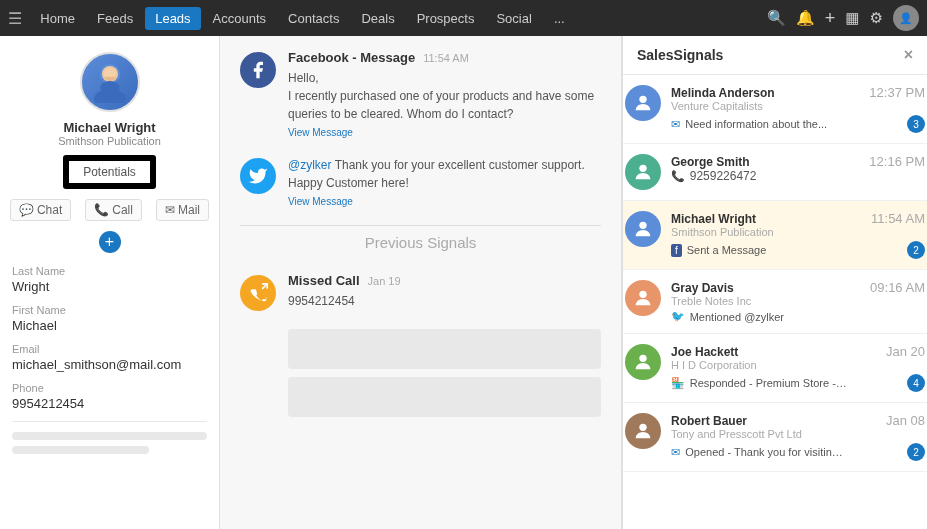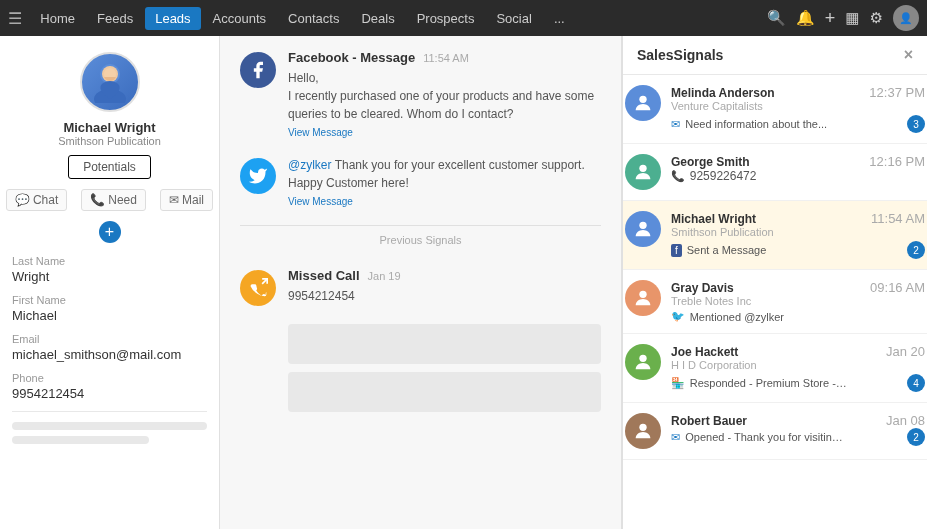--- a/index.html
+++ b/index.html
@@ -37,21 +37,21 @@
       width: 60px; height: 60px; border-radius: 50%;
       background: linear-gradient(135deg, #5b8dd9 0%, #3a6bbd 100%);
       display: flex; align-items: center; justify-content: center;
       font-size: 22px; color: #fff; border: 2px solid #e0e0e0;
       overflow: hidden;
     }
     .contact-name { text-align: center; font-weight: bold; font-size: 13px; color: #333; }
     .contact-company { text-align: center; color: #888; font-size: 11px; margin-bottom: 8px; }
     .potentials-btn {
       display: block; margin: 0 auto 10px; padding: 4px 14px;
-      border: 1px solid #000000; border-radius: 3px; background: #fff;
+      border: 6px solid #000000; border-radius: 3px; background: #fff;
       font-size: 12px; color: #555; cursor: pointer;
     }
     .contact-actions { display: flex; justify-content: center; gap: 14px; margin-bottom: 10px; }
     .contact-action-btn {
       display: flex; align-items: center; gap: 3px;
       color: #666; font-size: 12px; cursor: pointer; border: 1px solid #ddd;
       border-radius: 3px; padding: 3px 8px; background: #fafafa;
     }
     .add-btn {
       width: 22px; height: 22px; border-radius: 50%; background: #1a78c2;
@@ -77,21 +77,21 @@
     .feed-icon-tw { background: #1da1f2; }
     .feed-icon-call { background: #f5a623; }
     .feed-body { flex: 1; }
     .feed-header { display: flex; align-items: baseline; gap: 8px; margin-bottom: 4px; }
     .feed-title { font-weight: bold; font-size: 13px; color: #333; }
     .feed-time { font-size: 11px; color: #aaa; }
     .feed-text { color: #555; font-size: 12px; line-height: 1.5; }
     .feed-link { color: #1a78c2; font-size: 10px; cursor: pointer; margin-top: 4px; display: block; text-decoration: none; }
     .feed-mention { color: #1a78c2; }
     .previous-signals {
-      text-align: center; font-size: 11px; color: #aaa;
+      text-align: center; font-size: 15px; color: #aaa;
       border-top: 1px solid #e0e0e0; padding: 8px 0; margin-bottom: 14px;
     }
 
     
     .signals-panel {
       width: 305px; min-width: 305px; background: #fff;
       border-left: 1px solid #e0e0e0; display: flex; flex-direction: column;
     }
     .signals-header {
       display: flex; align-items: center; justify-content: space-between;
@@ -175,21 +175,21 @@
     <div class="contact-name">Michael Wright</div>
     <div class="contact-company">Smithson Publication</div>
     <button class="potentials-btn">Potentials</button>
     <div class="contact-actions">
       <div class="contact-action-btn">
         <span>💬</span>
         <span>Chat</span>
       </div>
       <div class="contact-action-btn">
         <span>📞</span>
-        <span>Need</span>
+        <span>Call</span>
       </div>
       <div class="contact-action-btn">
         <span>✉</span>
         <span>Mail</span>
       </div>
     </div>
     <div class="add-btn">+</div>
 
     <div class="field-label">Last Name</div>
     <div class="field-value">Wright</div>
@@ -389,20 +389,21 @@
           <svg width="22" height="22" viewBox="0 0 24 24" fill="white">
               <circle cx="12" cy="8" r="4"></circle>
               <path d="M4 20c0-4 3.6-7 8-7s8 3 8 7"></path>
             </svg>
         </div>
         <div class="signal-body">
           <div class="signal-top">
             <span class="signal-name">Robert Bauer</span>
             <span class="signal-time">Jan 08</span>
           </div>
+          <div class="signal-company">Tony and Presscott Pvt Ltd</div>
           <div class="signal-row-mid">
             <div class="signal-action">
               <span style="color:#1a78c2;">✉</span>
               <span class="signal-action-text">Opened - Thank you for visiting...</span>
             </div>
             <div class="signal-badge">2</div>
           </div>
         </div>
       </div>
 

